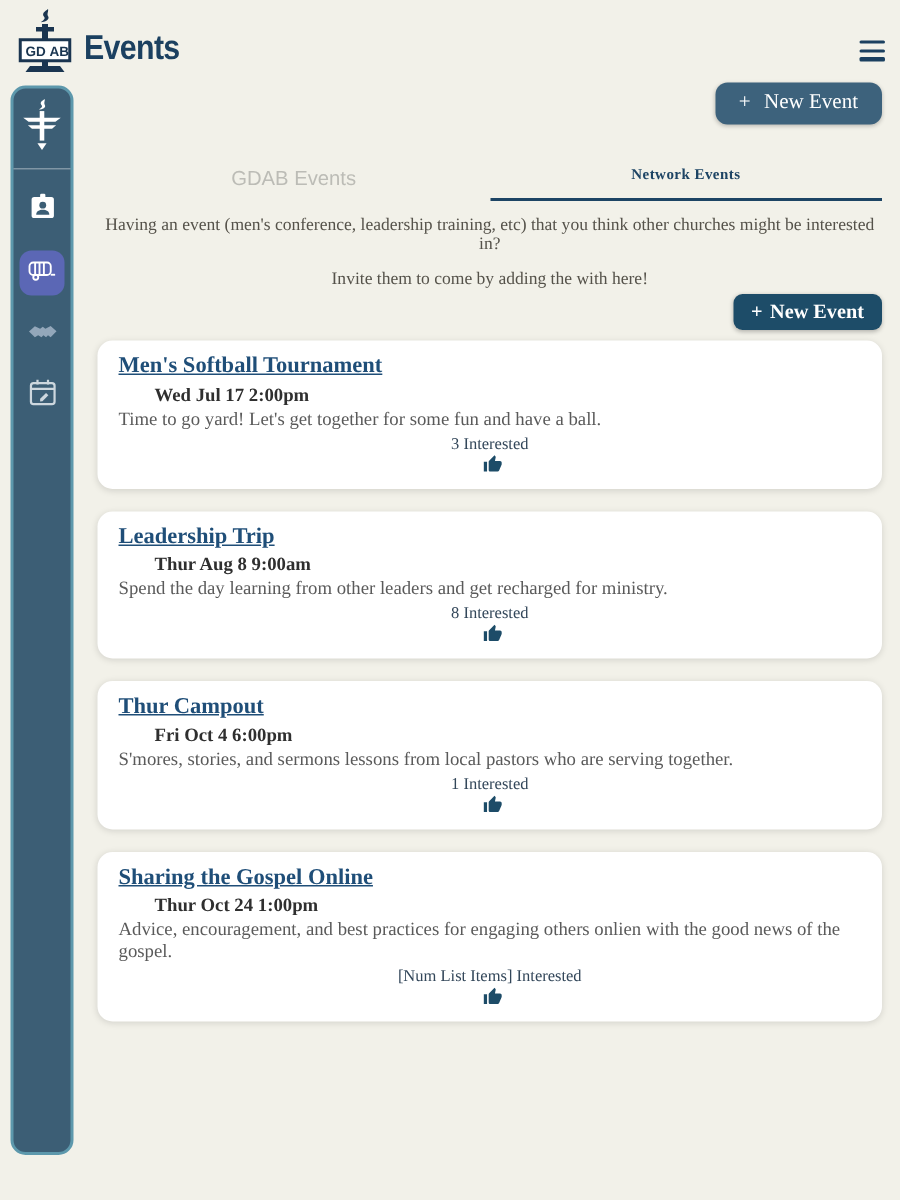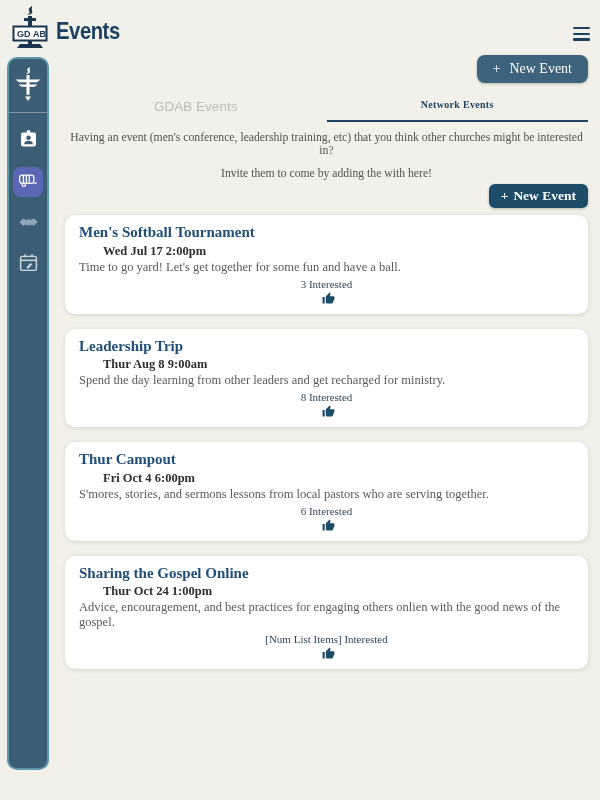--- a/index.html
+++ b/index.html
@@ -49,39 +49,39 @@
     box-shadow:0 1px 3px rgba(0,0,0,0.25);
   }
   .btn-new-bottom {
     align-self:flex-end; margin-top:4px;
     background:#1d4c68; color:#fff; border:none; border-radius:6px;
     padding:4px 12px; font-family:"Liberation Serif", serif; font-size:13.5px; font-weight:bold;
     cursor:pointer; display:flex; gap:5px; align-items:center;
     box-shadow:0 1px 3px rgba(0,0,0,0.25);
   }
 
-  .tabs { display:flex; margin-top:10px; }
+  .tabs { display:flex; margin-top:22px; }
   .tab { flex:1; text-align:center; padding:6px 0 8px; cursor:pointer; }
   .tab.inactive {
     font-family:"Liberation Sans", sans-serif; font-size:13.5px; color:#bcbcb6;
   }
   .tab.active {
     font-size:10px; font-weight:bold; color:#1d4464;
     border-bottom:2px solid #1d4464; letter-spacing:0.3px;
   }
 
   .intro-line1 { margin-top:9px; text-align:center; font-size:11.7px; color:#55524a; }
   .intro-line2 { margin-top:10px; text-align:center; font-size:11.7px; color:#55524a; }
 
   .cards { margin-top:7px; display:flex; flex-direction:column; gap:15px; }
   .card {
     background:#fff; border-radius:10px; padding:8px 14px 4px;
     box-shadow:0 1px 5px rgba(0,0,0,0.13); cursor:pointer;
   }
-  .card-title { font-size:15px; font-weight:bold; color:#1f4e78; line-height:1.3; }
+  .card-title { font-size:15px; font-weight:bold; color:#1f4e78; line-height:1.3;text-decoration:underline; }
   .card-date  { font-size:12.5px; font-weight:bold; color:#2f2f2f; margin-top:1px;margin-left:24px; }
   .card-desc  { font-size:12.5px; color:#5a5a5a; margin-top:1px; }
   .card-footer { display:flex; justify-content:flex-end; align-items:center; margin-top:3px; padding-bottom:2px;flex-direction:column; }
   .interested-label { font-size:11px; color:#33475a; }
   .thumb { margin-left:3px; position:relative; top:1px; cursor:pointer; }
 </style>
 </head>
 <body>
 
 <div class="header-logo">
@@ -208,21 +208,21 @@
             </svg>
         </span>
       </div>
     </div>
 
     <div class="card">
       <div class="card-title">Thur Campout</div>
       <div class="card-date">Fri Oct 4 6:00pm</div>
       <div class="card-desc">S'mores, stories, and sermons lessons from local pastors who are serving together.</div>
       <div class="card-footer">
-        <span class="interested-label">6 Interested</span>
+        <span class="interested-label">1 Interested</span>
         <span class="thumb">
           <svg viewBox="0 0 24 24" width="13" height="13" fill="#1d4c68">
               <path d="M1 21h4V9H1v12zM23 10c0-1.1-.9-2-2-2h-6.31l.95-4.57.03-.32c0-.41-.17-.79-.44-1.06L14.17 1 7.59 7.59C7.22 7.95 7 8.45 7 9v10c0 1.1.9 2 2 2h9c.83 0 1.54-.5 1.84-1.22l3.02-7.05c.09-.23.14-.47.14-.73v-2z"></path>
             </svg>
         </span>
       </div>
     </div>
 
     <div class="card">
       <div class="card-title">Sharing the Gospel Online</div>

